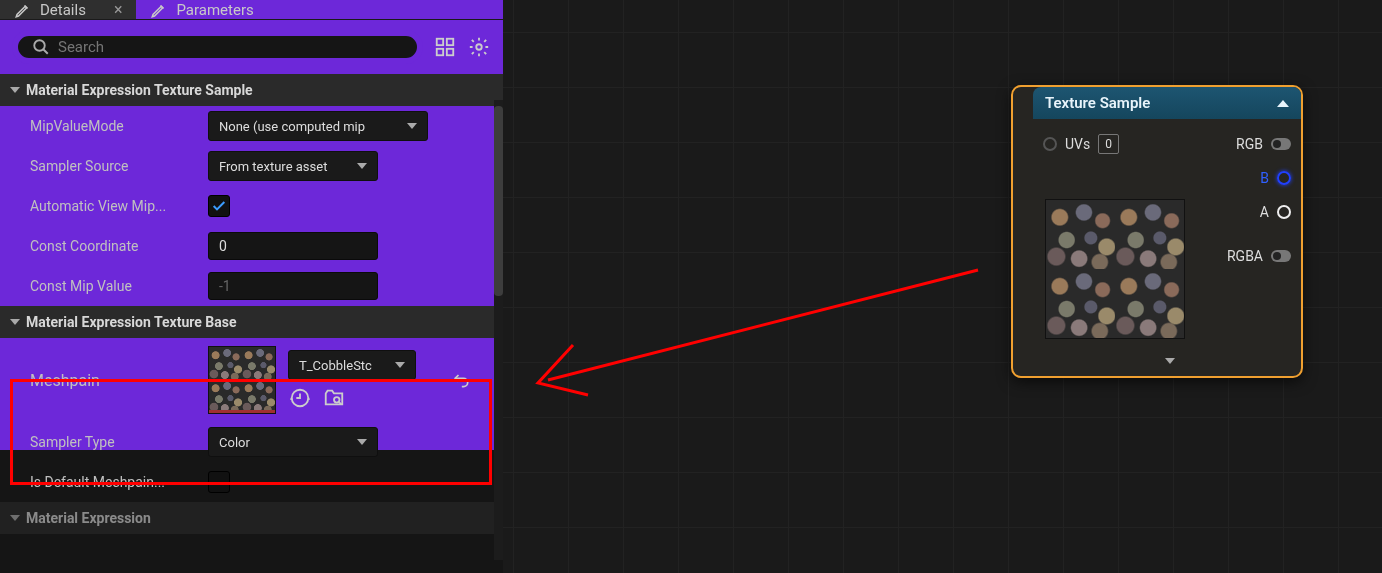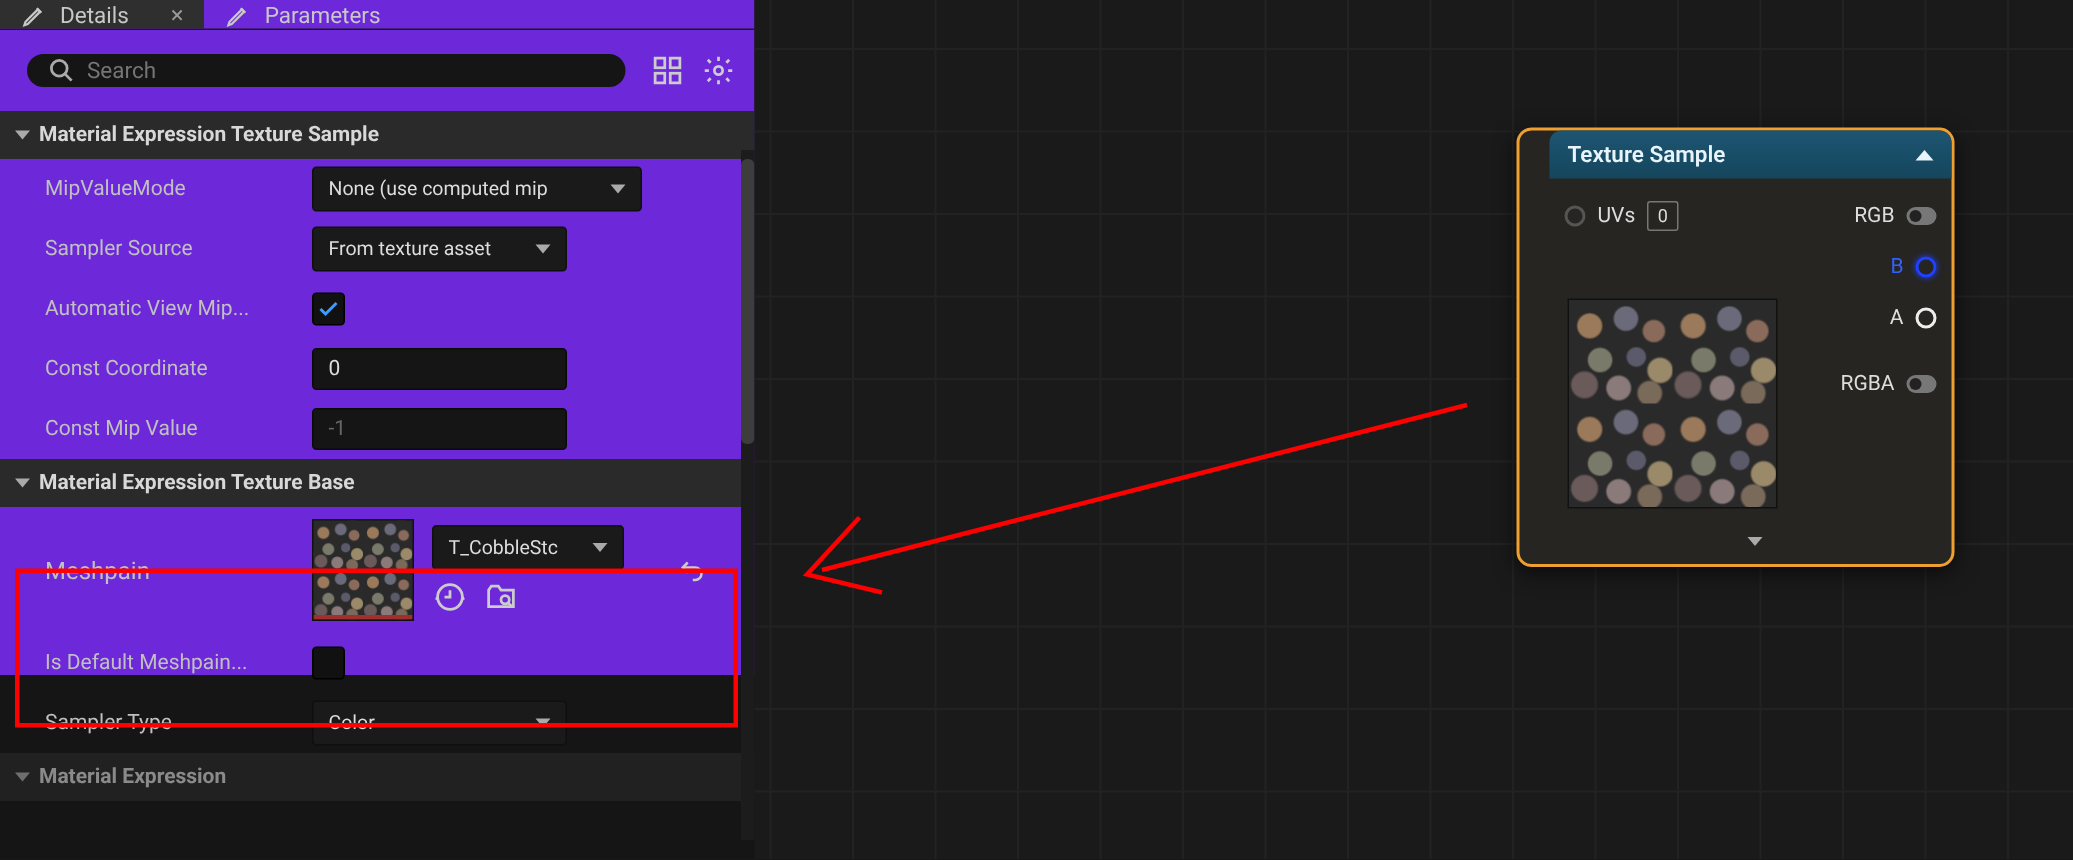--- a/index.html
+++ b/index.html
@@ -244,34 +244,34 @@
       </div>
     </div>
     <div class="revert-btn">
       <svg width="20" height="20" viewBox="0 0 24 24" fill="none" stroke="#ccc" stroke-width="2">
           <path d="M9 14l-4-4 4-4"></path>
           <path d="M5 10h10a5 5 0 110 10h-2"></path>
         </svg>
     </div>
   </div>
 
-  <div class="prop-row">
-    <div class="prop-label">Is Default Meshpain...</div>
-    <div class="prop-value">
-      <div class="checkbox"></div>
-    </div>
-  </div>
-
   <div class="prop-row" style="color:#888;">
     <div class="prop-label">Sampler Type</div>
     <div class="prop-value">
       <div class="dropdown w2">
         <span>Color</span>
         <span class="dd-caret"></span>
       </div>
+    </div>
+  </div>
+
+  <div class="prop-row">
+    <div class="prop-label">Is Default Meshpain...</div>
+    <div class="prop-value">
+      <div class="checkbox"></div>
     </div>
   </div>
 
   <div class="category" style="opacity:0.6;">
     <span class="caret"></span>
     <span>Material Expression</span>
   </div>
 
   <div class="vscroll">
     <div class="thumb" style="height:190px; margin-top:6px;"></div>

